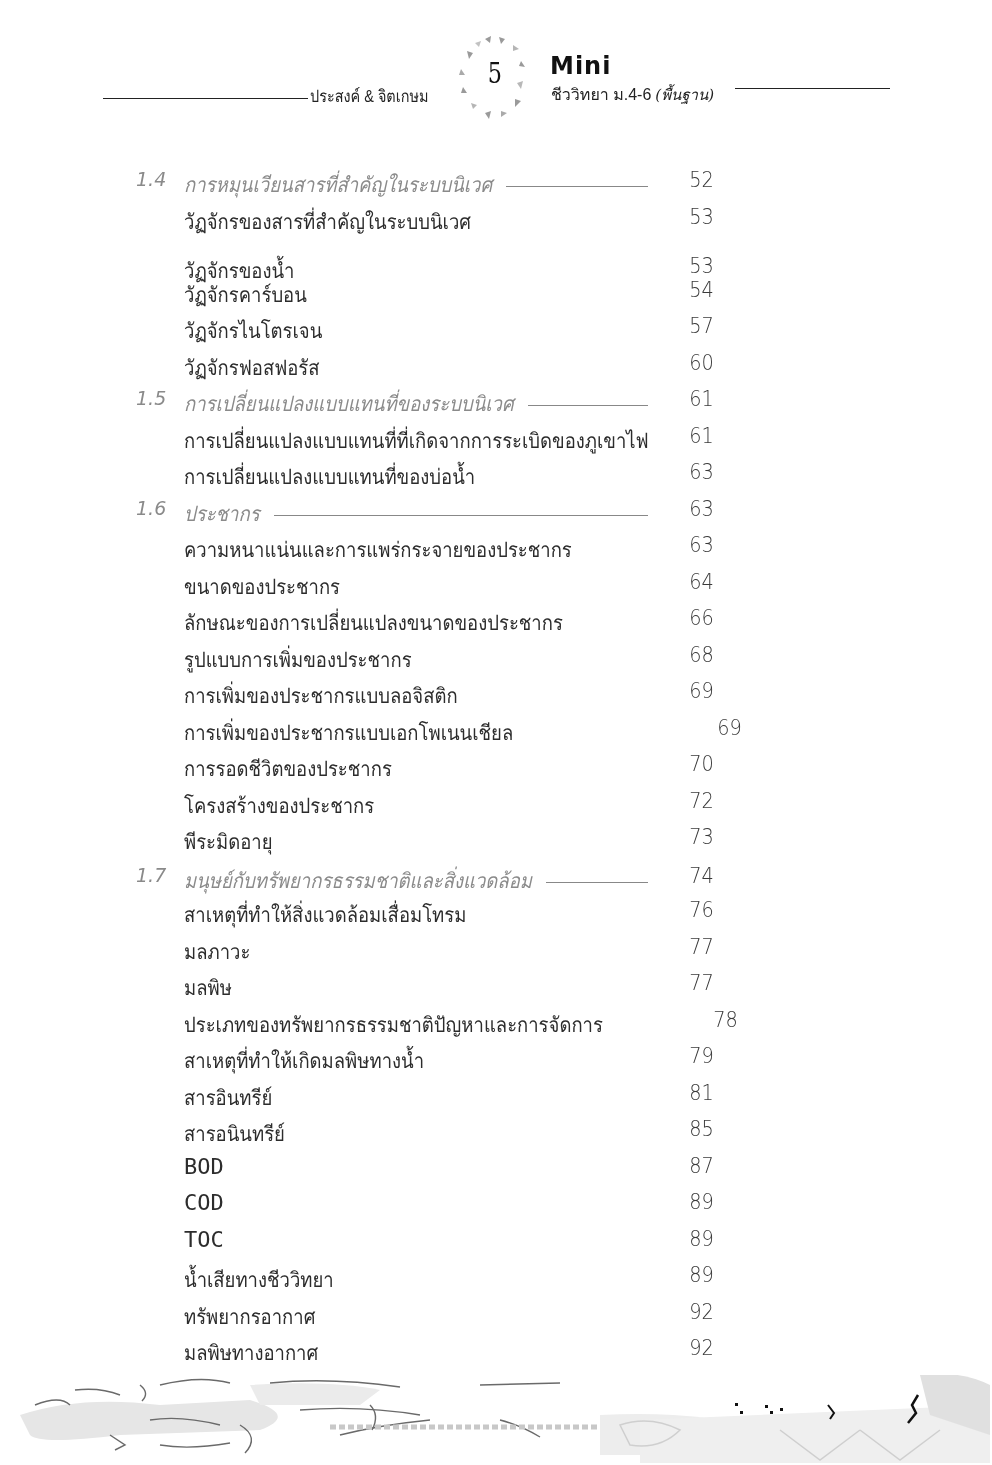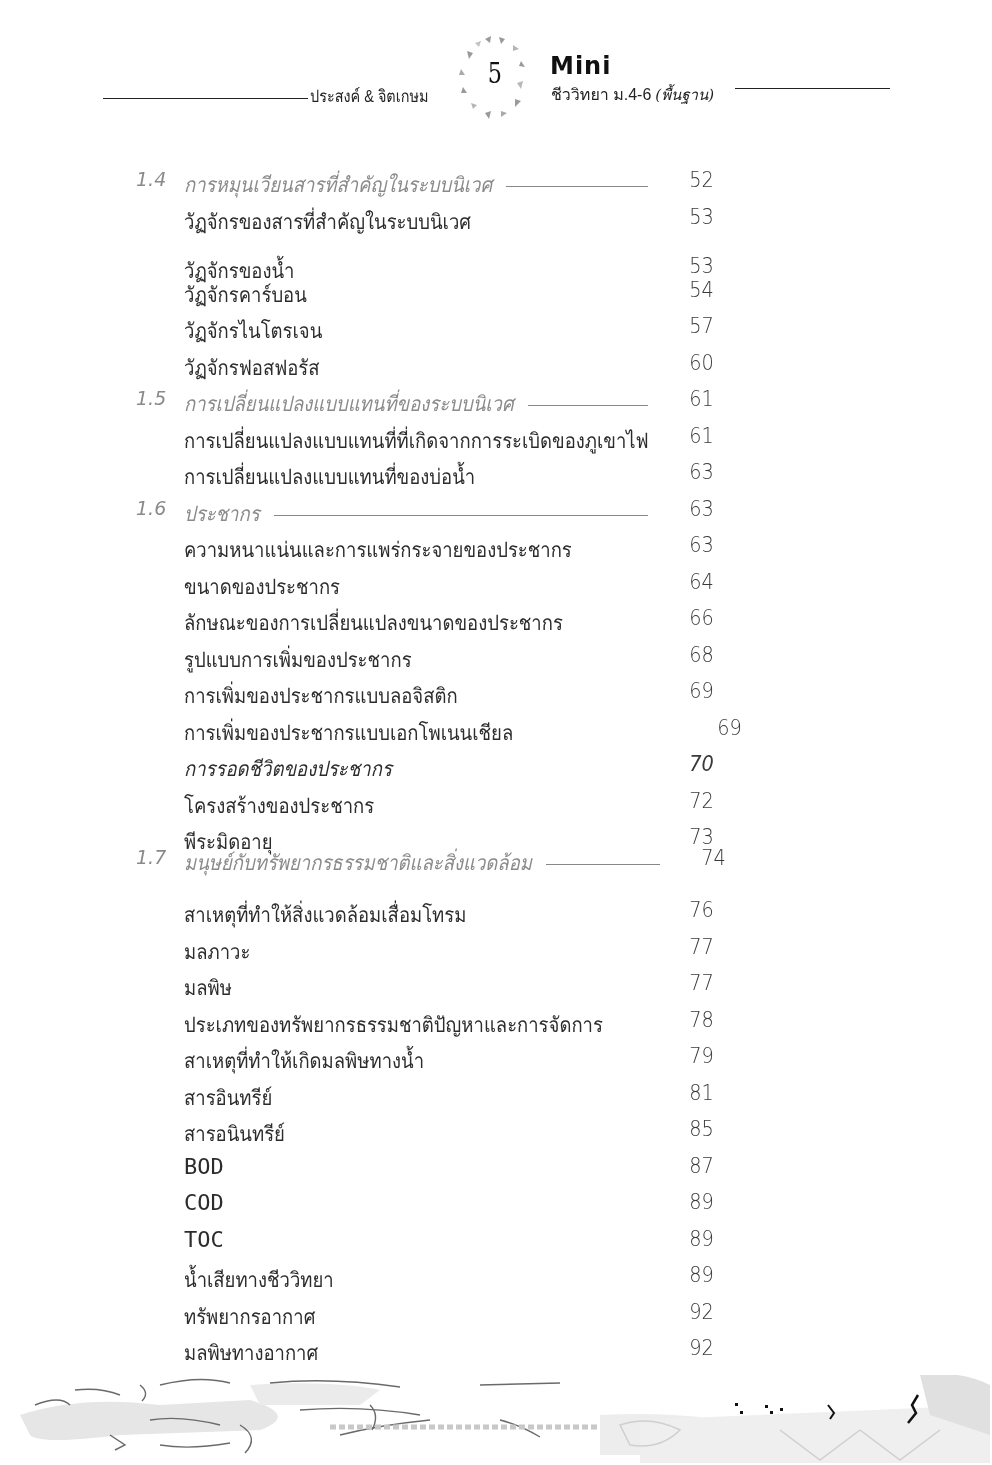--- a/index.html
+++ b/index.html
@@ -138,51 +138,51 @@
       <span class="page">68</span>
     </div>
     <div class="row item" style="top: 511px;">
       <span class="label">การเพิ่มของประชากรแบบลอจิสติก</span>
       <span class="page">69</span>
     </div>
     <div class="row item" style="top: 547.5px; padding-left: 28px;">
       <span class="label">การเพิ่มของประชากรแบบเอกโพเนนเชียล</span>
       <span class="page">69</span>
     </div>
-    <div class="row item" style="top: 584px; font-style: italic;">
+    <div class="row item" style="top: 584px;">
       <span class="label">การรอดชีวิตของประชากร</span>
       <span class="page">70</span>
     </div>
     <div class="row item" style="top: 620.5px;">
       <span class="label">โครงสร้างของประชากร</span>
       <span class="page">72</span>
     </div>
     <div class="row item" style="top: 657px;">
       <span class="label">พีระมิดอายุ</span>
       <span class="page">73</span>
     </div>
-    <div class="row section" style="top: 678px; padding-left: 12px;">
+    <div class="row section" style="top: 696px;">
       <span class="num">1.7</span>
       <span class="label">มนุษย์กับทรัพยากรธรรมชาติและสิ่งแวดล้อม</span>
       <span class="rule" style="left: 545.944px;"></span>
       <span class="page">74</span>
     </div>
     <div class="row item" style="top: 730px;">
       <span class="label">สาเหตุที่ทำให้สิ่งแวดล้อมเสื่อมโทรม</span>
       <span class="page">76</span>
     </div>
     <div class="row item" style="top: 766.5px;">
       <span class="label">มลภาวะ</span>
       <span class="page">77</span>
     </div>
     <div class="row item" style="top: 803px;">
       <span class="label">มลพิษ</span>
       <span class="page">77</span>
     </div>
-    <div class="row item" style="top: 839.5px;">
+    <div class="row item" style="top: 839.5px; padding-left: 24px;">
       <span class="label">ประเภทของทรัพยากรธรรมชาติปัญหาและการจัดการ</span>
       <span class="page">78</span>
     </div>
     <div class="row item" style="top: 876px;">
       <span class="label">สาเหตุที่ทำให้เกิดมลพิษทางน้ำ</span>
       <span class="page">79</span>
     </div>
     <div class="row item" style="top: 912.5px;">
       <span class="label">สารอินทรีย์</span>
       <span class="page">81</span>

